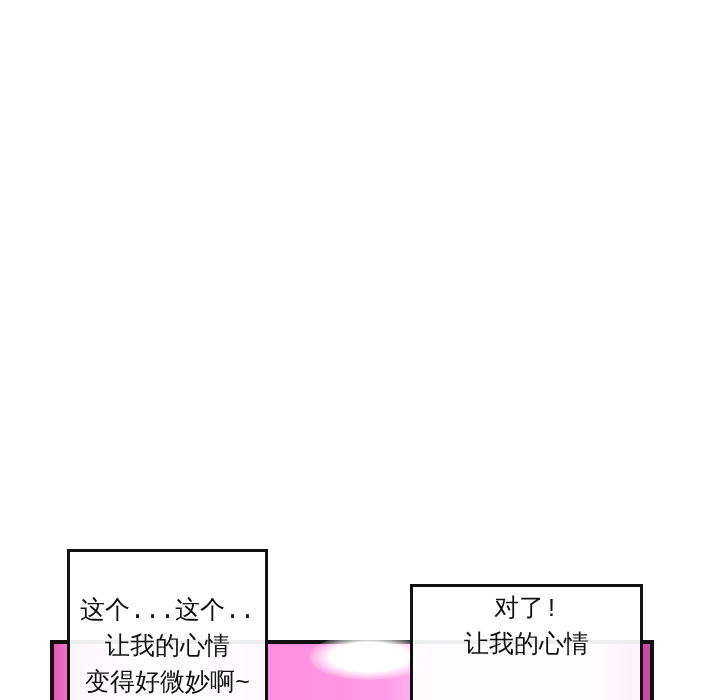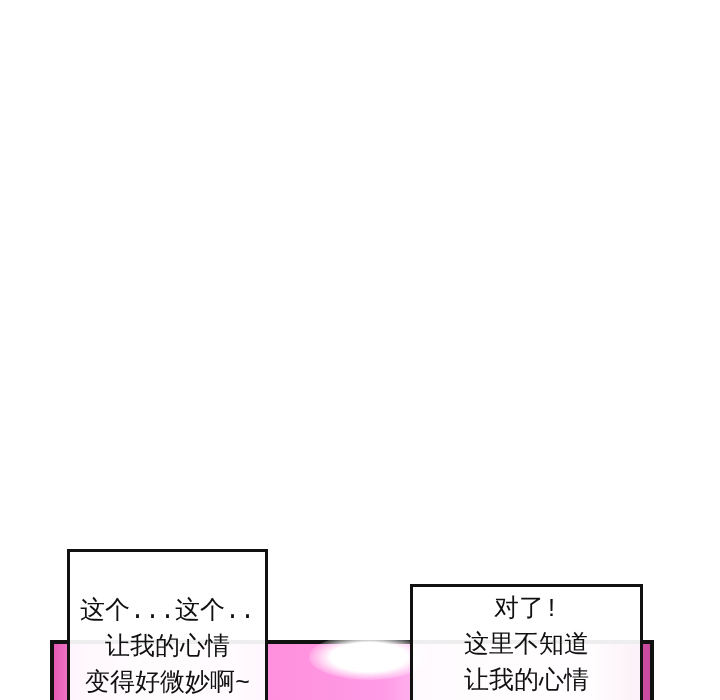--- a/index.html
+++ b/index.html
@@ -36,15 +36,14 @@
 </div>
 
 <div class="bubble b1">
   <span class="line">这个...这个..</span>
   <span class="line">让我的心情</span>
   <span class="line">变得好微妙啊~</span>
 </div>
 
 <div class="bubble b2">
   <span class="line">对了!</span>
-  <span class="line">这里不知道</span>
   <span class="line">让我的心情</span>
 </div>
 
 </body></html>

